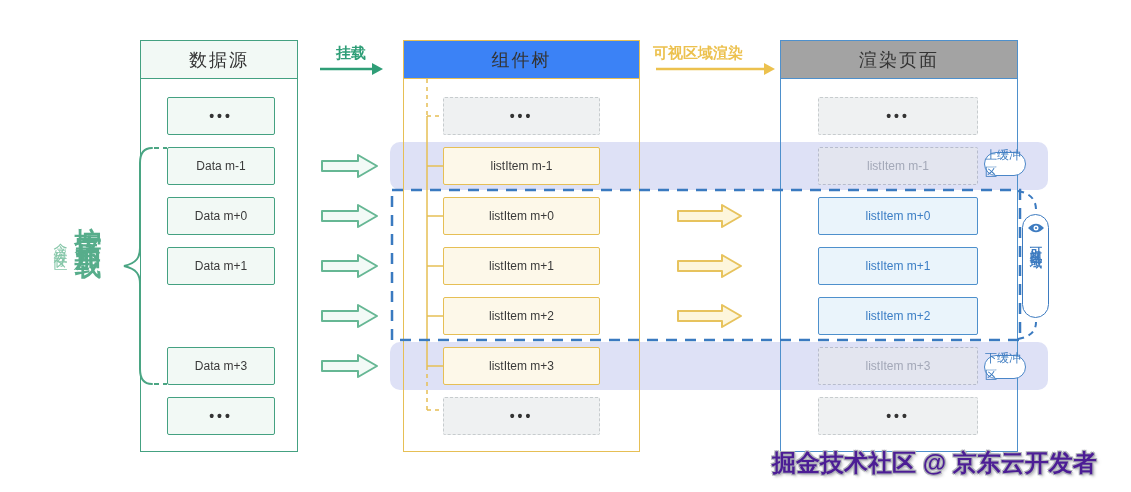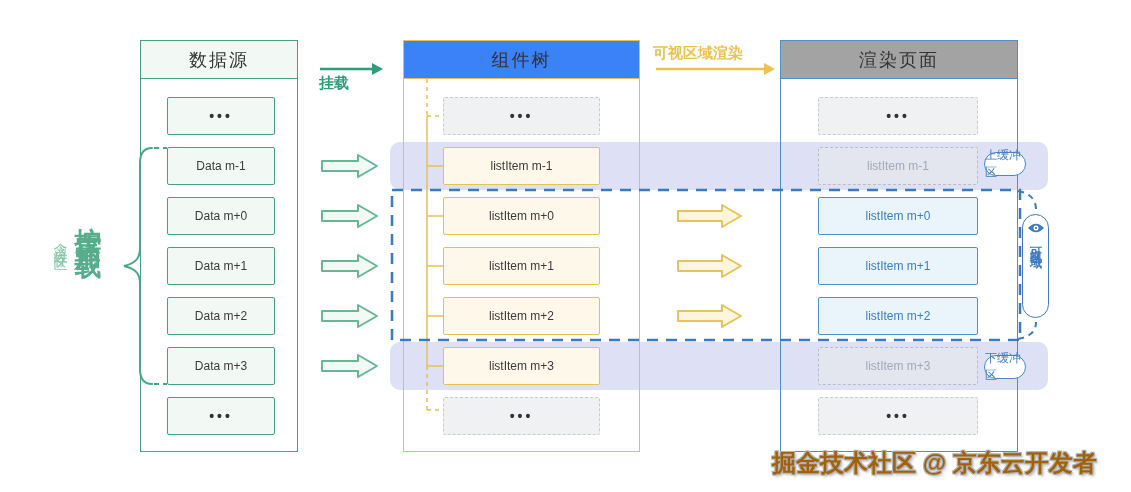--- a/index.html
+++ b/index.html
@@ -32,21 +32,21 @@
   .c1{left:167px;width:108px}.c2{left:443px;width:157px}.c3{left:818px;width:160px}
   .i-green{background:#f2f9f5;border:1.5px solid #44a181;}
   .i-yellow{background:#fdf8e9;border:1.5px solid #e6bf55;}
   .i-blue{background:#eaf4fb;border:1.5px solid #4e90cc;color:#3c7ec5;}
   .i-gray{background:#eff1f2;border:1.5px dashed #c7ccce;}
   .i-grayband{background:#e3e5ef;border:1.5px dashed #b7bccd;color:#a3a8b8;}
   .dots{font-size:14px;font-weight:700;letter-spacing:3px;color:#333;}
 
   
   .flow-label{position:absolute;top:44px;font-size:15px;font-weight:700;}
-  #mount-label{left:319px;width:64px;color:#2f9e77;margin-top:30px;}
+  #mount-label{left:319px;width:64px;text-align:center;color:#2f9e77;}
   #viewport-label{left:653px;width:120px;text-align:left;color:#ecc14e;}
 
   
   .vtext{position:absolute;writing-mode:vertical-rl;text-orientation:upright;}
   #load-on-demand{left:70px;top:206px;font-size:27px;font-weight:700;color:#57ad8b;letter-spacing:8px;}
   #with-cache{left:52px;top:232px;font-size:14px;color:#85c6a8;letter-spacing:5px;}
 
   
   .pill{position:absolute;left:984px;width:42px;height:24px;box-sizing:border-box;background:#fff;
         border:1.5px solid #4a86c8;border-radius:13px;display:flex;align-items:center;justify-content:center;
@@ -55,21 +55,21 @@
   #lower-buffer{top:355px;}
 
   
   #visible-capsule{position:absolute;left:1022px;top:214px;width:27px;height:104px;box-sizing:border-box;
         background:#fff;border:1.5px solid #3d7bc0;border-radius:14px;display:flex;flex-direction:column;
         align-items:center;padding-top:7px;}
   #visible-capsule .vtext2{writing-mode:vertical-rl;text-orientation:upright;font-size:12px;font-weight:700;
         color:#3d7bc0;letter-spacing:3px;margin-top:3px;position:static;}
 
   
-  #watermark{position:absolute;left:772px;top:447px;font-size:24px;font-weight:700;color:#a16207;white-space:nowrap;
+  #watermark{position:absolute;left:772px;top:447px;font-size:24px;font-weight:700;color:#4c1d95;white-space:nowrap;
       text-shadow:-1px -1px 0 #b0b3b8,1px -1px 0 #b0b3b8,-1px 1px 0 #b0b3b8,1px 1px 0 #b0b3b8,2px 2px 3px rgba(120,120,130,.55);}
 </style>
 </head>
 <body>
 
 <div id="page">
 
   <div class="band" id="band-top"></div>
   <div class="band" id="band-bottom"></div>
 
@@ -95,21 +95,20 @@
     <div class="col-header">组件树</div>
   </div>
   <div class="col" id="col3">
     <div class="col-header">渲染页面</div>
   </div>
 
   <div class="item c1 r0 i-green dots">•••</div>
   <div class="item c1 r1 i-green">Data m-1</div>
   <div class="item c1 r2 i-green">Data m+0</div>
   <div class="item c1 r3 i-green">Data m+1</div>
-  <div class="item c1 r4 i-green">Data m+2</div>
   <div class="item c1 r5 i-green">Data m+3</div>
   <div class="item c1 r6 i-green dots">•••</div>
 
   <div class="item c2 r0 i-gray dots">•••</div>
   <div class="item c2 r1 i-yellow">listItem m-1</div>
   <div class="item c2 r2 i-yellow">listItem m+0</div>
   <div class="item c2 r3 i-yellow">listItem m+1</div>
   <div class="item c2 r4 i-yellow">listItem m+2</div>
   <div class="item c2 r5 i-yellow">listItem m+3</div>
   <div class="item c2 r6 i-gray dots">•••</div>

